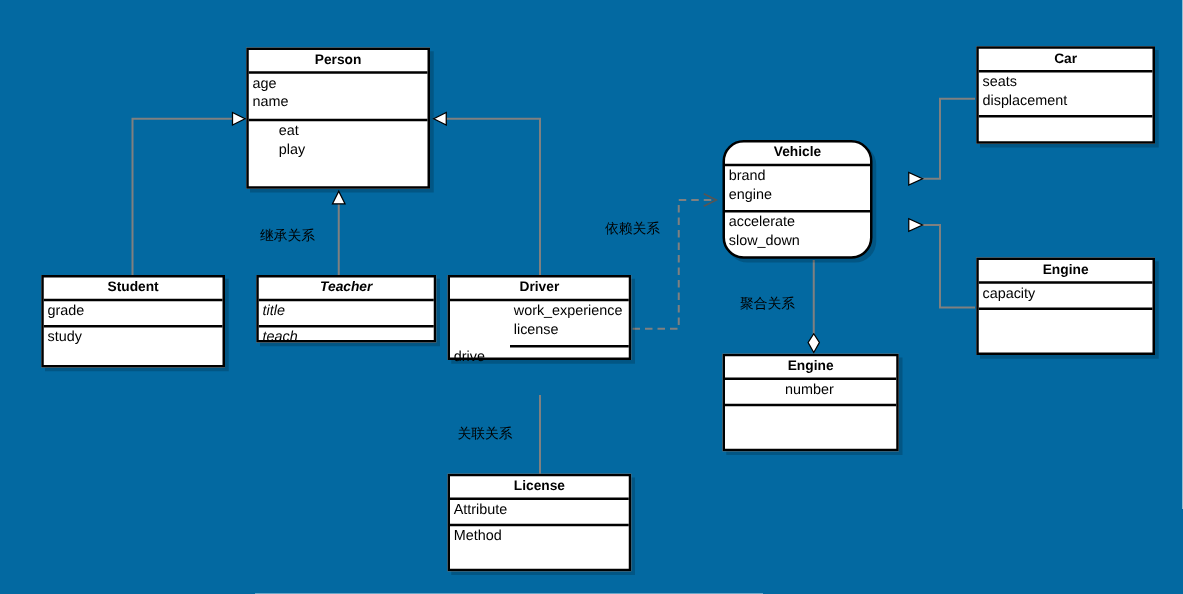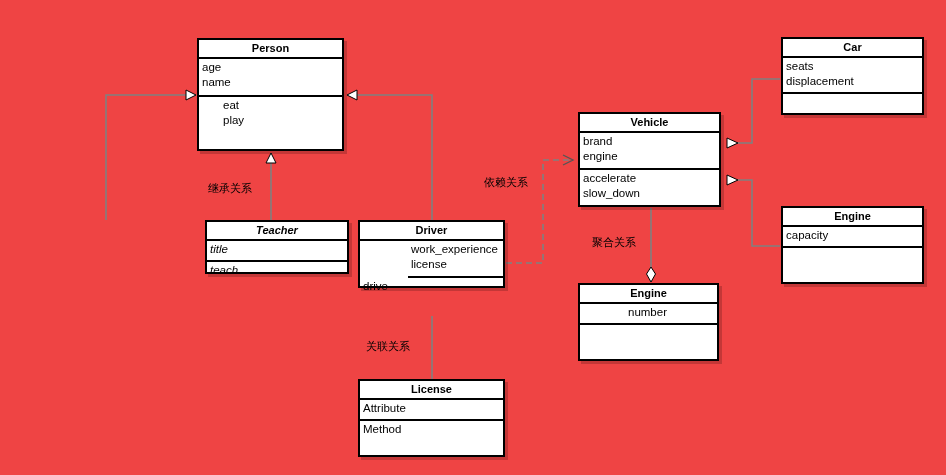--- a/index.html
+++ b/index.html
@@ -4,21 +4,21 @@
 <style>
   html, body {
     margin: 0;
     padding: 0;
     background: #ffffff;
   }
   #canvas {
     position: relative;
     width: 946px;
     height: 475px;
-    background: #ef4444;
+    background: #0369a1;
     overflow: hidden;
     font-family: "Liberation Sans", "DejaVu Sans", sans-serif;
   }
   #edges {
     position: absolute;
     left: 0;
     top: 0;
     width: 946px;
     height: 475px;
     pointer-events: none;
@@ -125,20 +125,29 @@
     <div class="uml-compartment with-rule" id="attrs-person" style="height: 38px;">
         <div class="uml-member">age</div>
         <div class="uml-member">name</div>
       </div>
     <div class="uml-compartment" id="meths-person" style="height: 54px; padding-left: 24px;">
         <div class="uml-member">eat</div>
         <div class="uml-member">play</div>
       </div>
   </div>
 
+  <div class="uml-class" id="box-student" style="left: 33px; top: 220px; width: 147px; height: 74px;">
+    <div class="uml-title">Student</div>
+    <div class="uml-compartment with-rule" id="attrs-student" style="height: 21px;">
+        <div class="uml-member">grade</div>
+      </div>
+    <div class="uml-compartment" id="meths-student" style="height: 32px;">
+        <div class="uml-member">study</div>
+      </div>
+  </div>
 
   <div class="uml-class" id="box-teacher" style="left: 205px; top: 220px; width: 144px; height: 54px; font-style: italic;">
     <div class="uml-title">Teacher</div>
     <div class="uml-compartment with-rule" id="attrs-teacher" style="height: 21px;">
         <div class="uml-member">title</div>
       </div>
     <div class="uml-compartment" id="meths-teacher" style="height: 32px;">
         <div class="uml-member">teach</div>
       </div>
   </div>
@@ -157,21 +166,21 @@
   <div class="uml-class" id="box-license" style="left: 358px; top: 379px; width: 147px; height: 78px;">
     <div class="uml-title">License</div>
     <div class="uml-compartment with-rule" id="attrs-license" style="height: 21px;">
         <div class="uml-member">Attribute</div>
       </div>
     <div class="uml-compartment" id="meths-license" style="height: 36px;">
         <div class="uml-member">Method</div>
       </div>
   </div>
 
-  <div class="uml-class" id="box-vehicle" style="left: 578px; top: 112px; width: 143px; height: 95px;">
+  <div class="uml-class" id="box-vehicle" style="left: 578px; top: 112px; width: 120px; height: 95px; border-radius: 17px;">
     <div class="uml-title">Vehicle</div>
     <div class="uml-compartment with-rule" id="attrs-vehicle" style="height: 37px;">
         <div class="uml-member">brand</div>
         <div class="uml-member">engine</div>
       </div>
     <div class="uml-compartment" id="meths-vehicle" style="height: 37px;">
         <div class="uml-member">accelerate</div>
         <div class="uml-member">slow_down</div>
       </div>
   </div>

